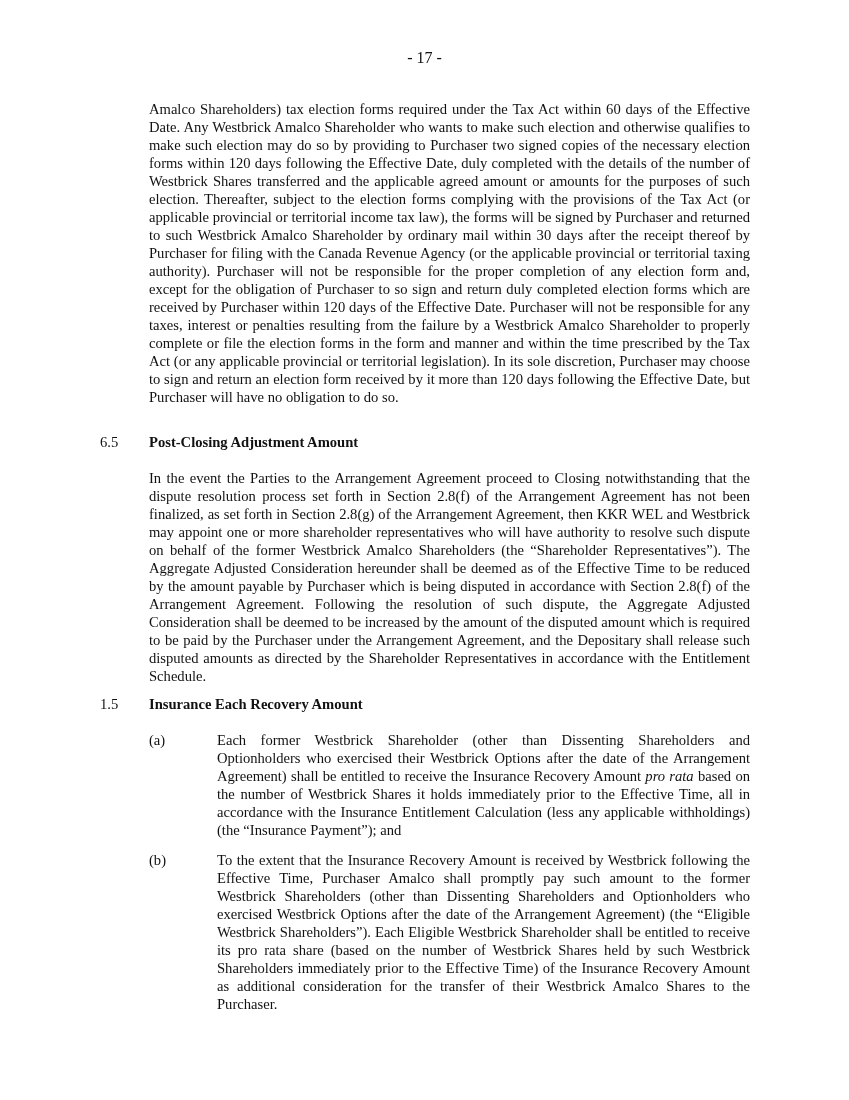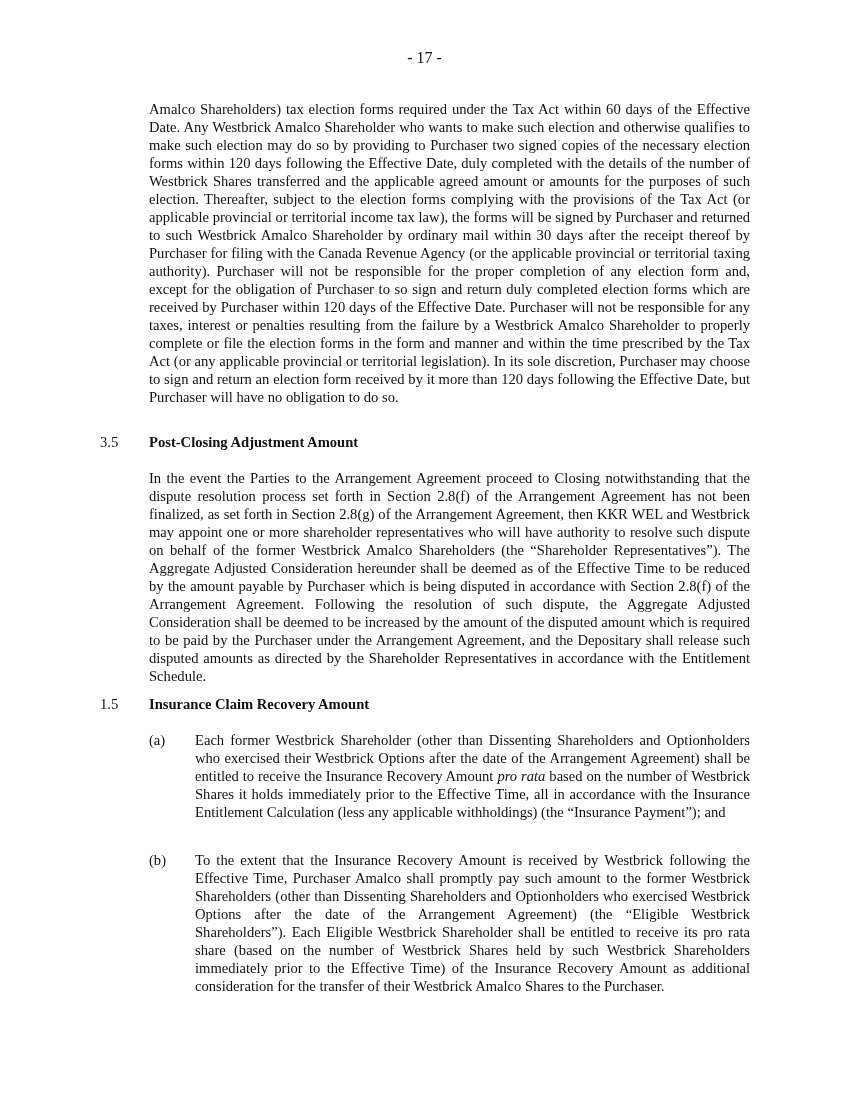--- a/index.html
+++ b/index.html
@@ -7,41 +7,41 @@
          font-family: "Liberation Serif", serif; color: #111; }
   .page-num { position: absolute; top: 49px; left: 0; width: 849px; text-align: center;
               font-size: 16px; }
   .para { position: absolute; font-size: 14.6px; line-height: 18px; text-align: justify;
           text-align-last: left; }
   .sec { position: absolute; font-size: 14.6px; line-height: 18px; }
   .sec-num { position: absolute; left: 100px; }
   .sec-title { position: absolute; left: 149px; font-weight: bold; white-space: nowrap; }
   .item { position: absolute; left: 149px; width: 601px; font-size: 14.6px; line-height: 18px; }
   .item-label { position: absolute; left: 0; top: 0; }
-  .item-text { margin-left: 46px; text-align: justify; text-align-last: left; }
+  .item-text { margin-left: 68px; text-align: justify; text-align-last: left; }
   b { font-weight: normal; }
   i { font-style: italic; }
 </style>
 </head>
 <body>
 
 <div class="page-num">- 17 -</div>
 
 <div class="para" style="left:149px; top:100px; width:601px;">Amalco Shareholders) tax election forms required under the Tax Act within 60 days of the Effective Date. Any Westbrick Amalco Shareholder who wants to make such election and otherwise qualifies to make such election may do so by providing to Purchaser two signed copies of the necessary election forms within 120 days following the Effective Date, duly completed with the details of the number of Westbrick Shares transferred and the applicable agreed amount or amounts for the purposes of such election. Thereafter, subject to the election forms complying with the provisions of the Tax Act (or applicable provincial or territorial income tax law), the forms will be signed by Purchaser and returned to such Westbrick Amalco Shareholder by ordinary mail within 30 days after the receipt thereof by Purchaser for filing with the Canada Revenue Agency (or the applicable provincial or territorial taxing authority). Purchaser will not be responsible for the proper completion of any election form and, except for the obligation of Purchaser to so sign and return duly completed election forms which are received by Purchaser within 120 days of the Effective Date. Purchaser will not be responsible for any taxes, interest or penalties resulting from the failure by a Westbrick Amalco Shareholder to properly complete or file the election forms in the form and manner and within the time prescribed by the Tax Act (or any applicable provincial or territorial legislation). In its sole discretion, Purchaser may choose to sign and return an election form received by it more than 120 days following the Effective Date, but Purchaser will have no obligation to do so.</div>
 
 <div class="sec" style="top:433px; left:0; width:849px;">
-  <span class="sec-num">3.5</span>
+  <span class="sec-num">6.5</span>
   <span class="sec-title">Post-Closing Adjustment Amount</span>
 </div>
 
 <div class="para" style="left:149px; top:469px; width:601px;"><span>In the event the Parties to the Arrangement Agreement proceed to Closing notwithstanding that the dispute resolution process set forth in Section 2.8(f) of the Arrangement Agreement has not been finalized, as set forth in Section 2.8(g) of the Arrangement Agreement, then KKR WEL and Westbrick may appoint one or more shareholder representatives who will have authority to resolve such dispute on behalf of the former Westbrick Amalco Shareholders (the “</span><b>Shareholder Representatives</b><span>”). The Aggregate Adjusted Consideration hereunder shall be deemed as of the Effective Time to be reduced by the amount payable by Purchaser which is being disputed in accordance with Section 2.8(f) of the Arrangement Agreement. Following the resolution of such dispute, the Aggregate Adjusted Consideration shall be deemed to be increased by the amount of the disputed amount which is required to be paid by the Purchaser under the Arrangement Agreement, and the Depositary shall release such disputed amounts as directed by the Shareholder Representatives in accordance with the Entitlement Schedule.</span></div>
 
 <div class="sec" style="top:695px; left:0; width:849px;">
   <span class="sec-num">1.5</span>
-  <span class="sec-title">Insurance Claim Recovery Amount</span>
+  <span class="sec-title">Insurance Each Recovery Amount</span>
 </div>
 
 <div class="item" style="top:731px;">
   <span class="item-label">(a)</span>
   <div class="item-text"><span>Each former Westbrick Shareholder (other than Dissenting Shareholders and Optionholders who exercised their Westbrick Options after the date of the Arrangement Agreement)  shall be entitled to receive the Insurance Recovery Amount </span><i>pro rata</i><span> based on the number of Westbrick Shares it holds immediately prior to the Effective Time, all in accordance with the Insurance Entitlement Calculation (less any applicable withholdings) (the “</span><b>Insurance Payment</b><span>”); and</span></div>
 </div>
 
 <div class="item" style="top:851px;">
   <span class="item-label">(b)</span>
   <div class="item-text">To the extent that the Insurance Recovery Amount is received by Westbrick following the Effective Time, Purchaser Amalco shall promptly pay such amount to the former Westbrick Shareholders (other than Dissenting Shareholders and Optionholders who exercised Westbrick Options after the date of the Arrangement Agreement) (the “Eligible Westbrick Shareholders”). Each Eligible Westbrick Shareholder shall be entitled to receive its pro rata share (based on the number of Westbrick Shares held by such Westbrick Shareholders immediately prior to the Effective Time) of the Insurance Recovery Amount as additional consideration for the transfer of their Westbrick Amalco Shares to the Purchaser.</div>

